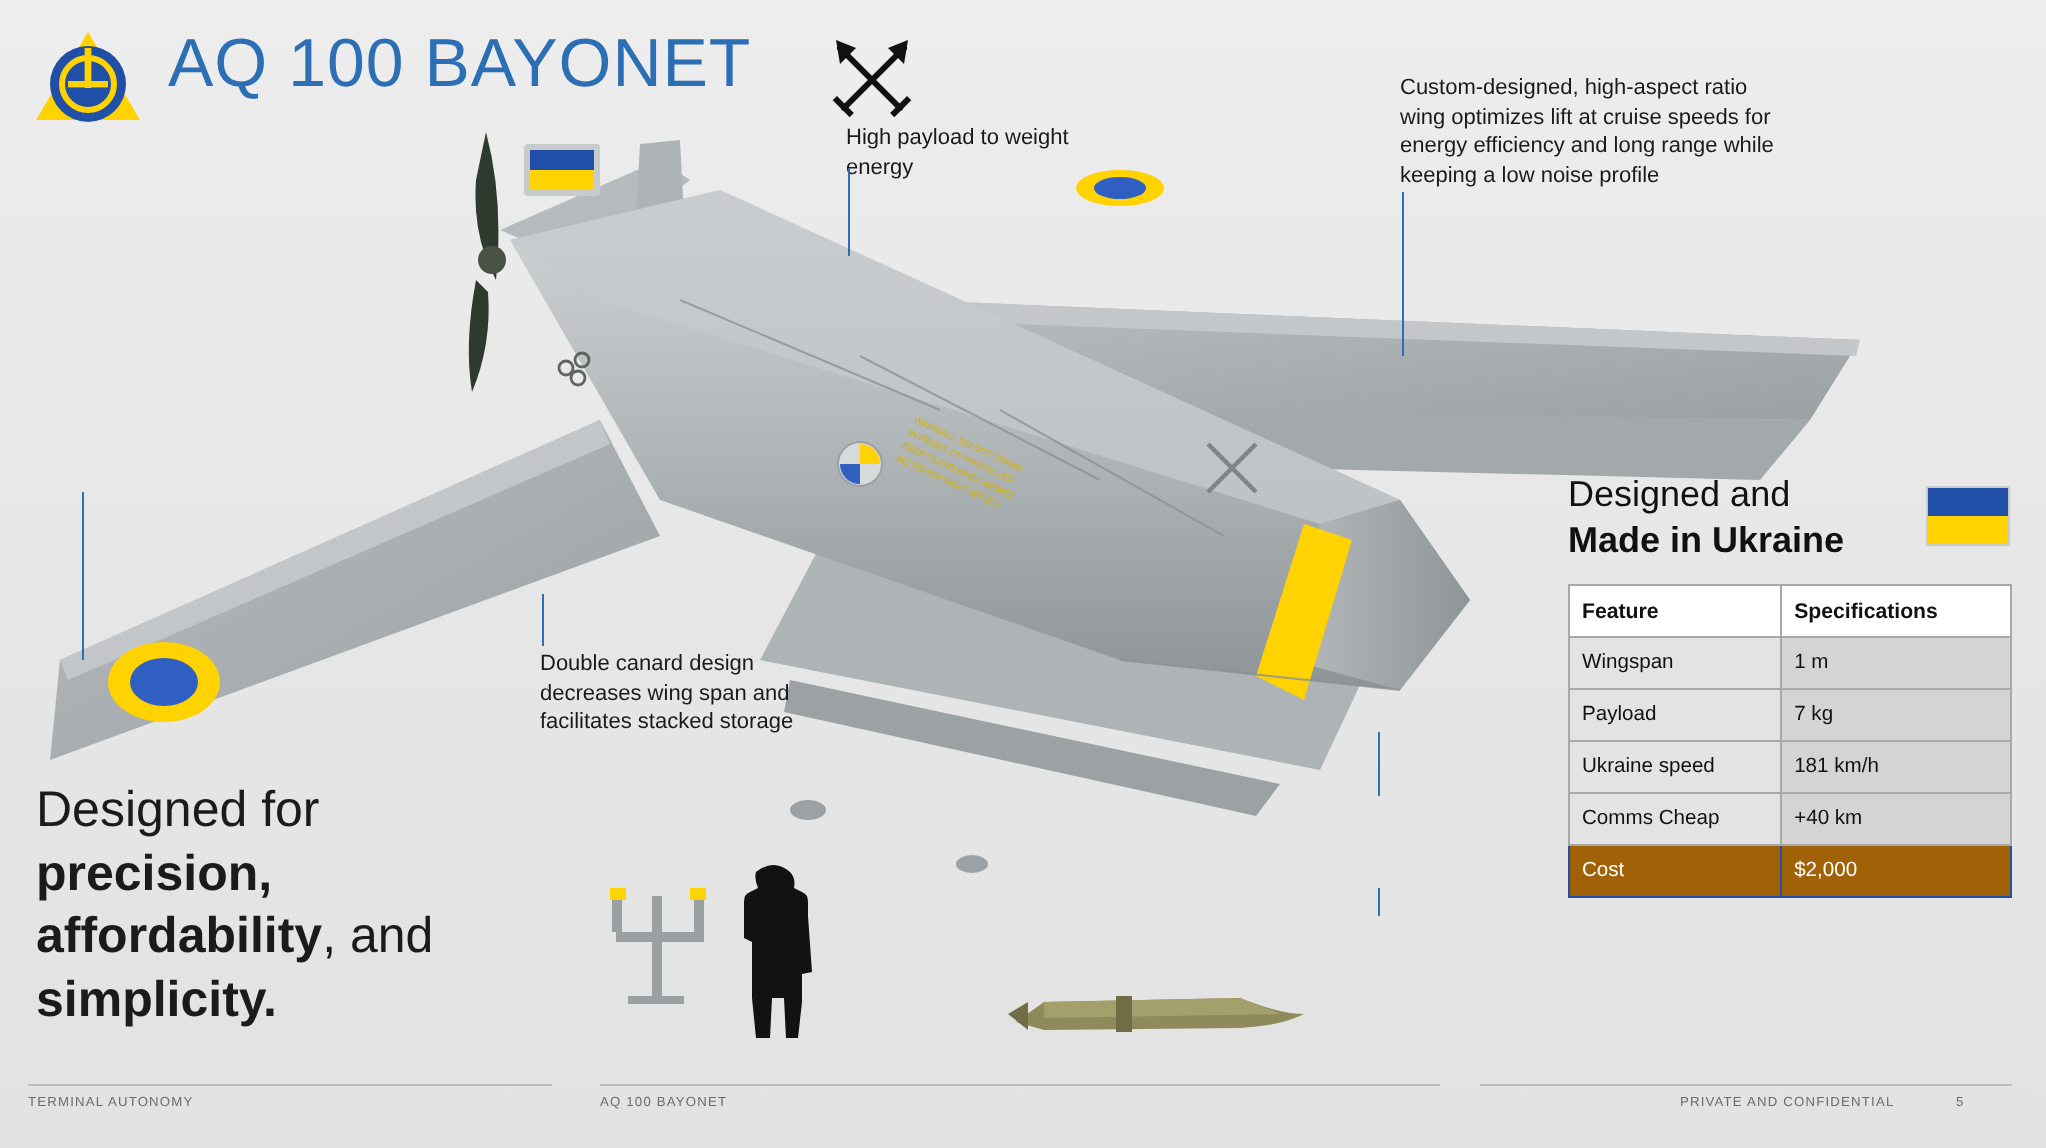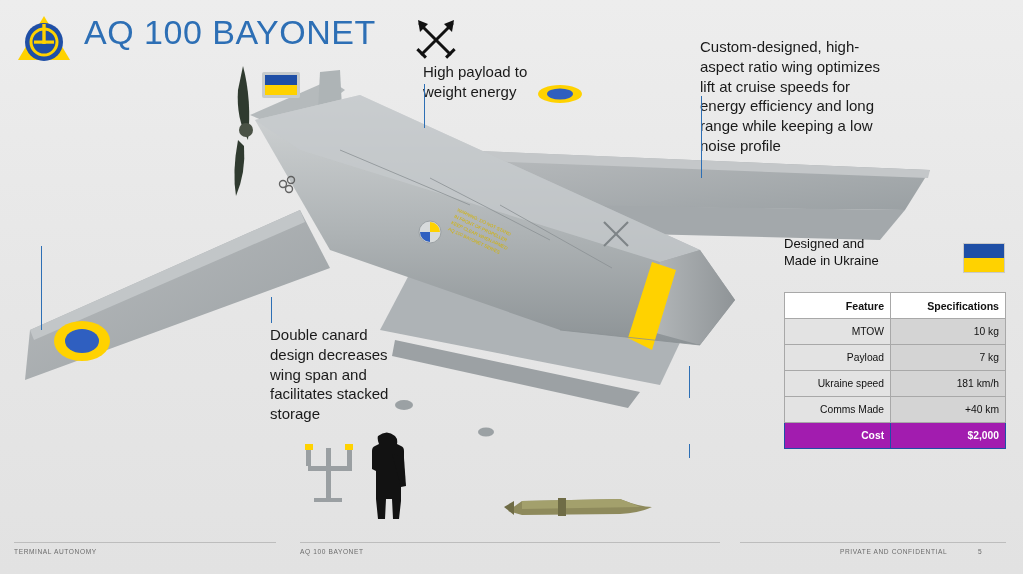--- a/index.html
+++ b/index.html
@@ -35,21 +35,21 @@
   }
   .swords {
     position: absolute;
     left: 412px; top: 16px;
     width: 48px; height: 48px;
   }
 
   
   .callout {
     position: absolute;
-    font-size: 15px;
+    font-size: 11px;
     line-height: 1.32;
     color: #1a1a1a;
   }
   .callout.right { text-align: right; }
   .leader {
     position: absolute;
     background: #2d6fb5;
   }
   .leader.v { width: 1px; }
 
@@ -65,60 +65,60 @@
     line-height: 1.26;
     color: #1b1b1b;
     font-weight: 400;
   }
   .headline b { font-weight: 700; }
 
   
   .made-title {
     position: absolute;
     left: 784px; top: 236px;
-    font-size: 13px;
+    font-size: 18px;
     line-height: 1.3;
     color: #111;
   }
-  .made-title b { font-weight: 400; }
+  .made-title b { font-weight: 700; }
   .flag {
     position: absolute;
     left: 963px; top: 243px;
     width: 42px; height: 30px;
     border: 1px solid #c9c9c9;
   }
   .flag .blue { height: 50%; background: #1f4fa6; }
   .flag .yellow { height: 50%; background: #ffd200; }
 
   .spec-table {
     position: absolute;
     left: 784px; top: 292px;
     width: 222px;
     border-collapse: collapse;
     font-size: 10.3px;
     background: #fff;
   }
   .spec-table th, .spec-table td {
     border: 1px solid #a8a8a8;
     padding: 4px 6px;
-    text-align: right;
+    text-align: left;
     height: 26px;
     color: #111;
   }
   .spec-table th {
     background: #fff;
     font-weight: 700;
     font-size: 10.6px;
   }
   .spec-table td.label { background: #e3e3e3; width: 48%; }
   .spec-table td.value { background: #d4d4d4; }
   .spec-table tr.highlight td {
-    background: #a21caf;
+    background: #a16207;
     color: #fff;
-    font-weight: 700;
+    font-weight: 400;
     border-color: #1f4fa6;
     margin-left: 29px;
   }
 
   
   .scale { position: absolute; left: 300px; top: 420px; width: 120px; height: 115px; }
   .munition { position: absolute; left: 500px; top: 487px; width: 160px; height: 40px; }
 
   
   .footer-rule {
@@ -260,20 +260,26 @@
   <div class="leader v" style="left:701px; top:96px; height:82px;"></div>
 
   <div class="leader v" style="left:41px; top:246px; height:84px;"></div>
 
   <div class="callout" style="left:270px; top:325px; width:140px;">Double canard design decreases wing span and facilitates stacked storage</div>
   <div class="leader v" style="left:271px; top:297px; height:26px;"></div>
 
   <div class="leader v" style="left:689px; top:366px; height:32px;"></div>
   <div class="leader v" style="left:689px; top:444px; height:14px;"></div>
 
+  <div class="headline">
+    <div>Designed for</div>
+    <div><b>precision,</b></div>
+    <div><b>affordability</b><span>, and</span></div>
+    <div><b>simplicity.</b></div>
+  </div>
 
   <svg class="scale" viewBox="0 0 120 115">
 
     <g fill="#9a9fa2">
       <rect x="8" y="46" width="44" height="5"></rect>
       <rect x="26" y="28" width="5" height="52"></rect>
       <rect x="6" y="28" width="5" height="18"></rect>
       <rect x="47" y="28" width="5" height="18"></rect>
       <rect x="14" y="78" width="28" height="4"></rect>
     </g>
@@ -306,33 +312,33 @@
 
   <table class="spec-table">
     <thead>
       <tr>
         <th>Feature</th>
         <th>Specifications</th>
       </tr>
     </thead>
     <tbody>
       <tr>
-        <td class="label">MTOW</td>
-        <td class="value">10 kg</td>
+        <td class="label">Wingspan</td>
+        <td class="value">1 m</td>
       </tr>
       <tr>
         <td class="label">Payload</td>
         <td class="value">7 kg</td>
       </tr>
       <tr>
         <td class="label">Ukraine speed</td>
         <td class="value">181 km/h</td>
       </tr>
       <tr>
-        <td class="label">Comms Made</td>
+        <td class="label">Comms Cheap</td>
         <td class="value">+40 km</td>
       </tr>
       <tr class="highlight">
         <td>Cost</td>
         <td>$2,000</td>
       </tr>
     </tbody>
   </table>
 
   <div class="footer-rule" style="left:14px; width:262px;"></div>

